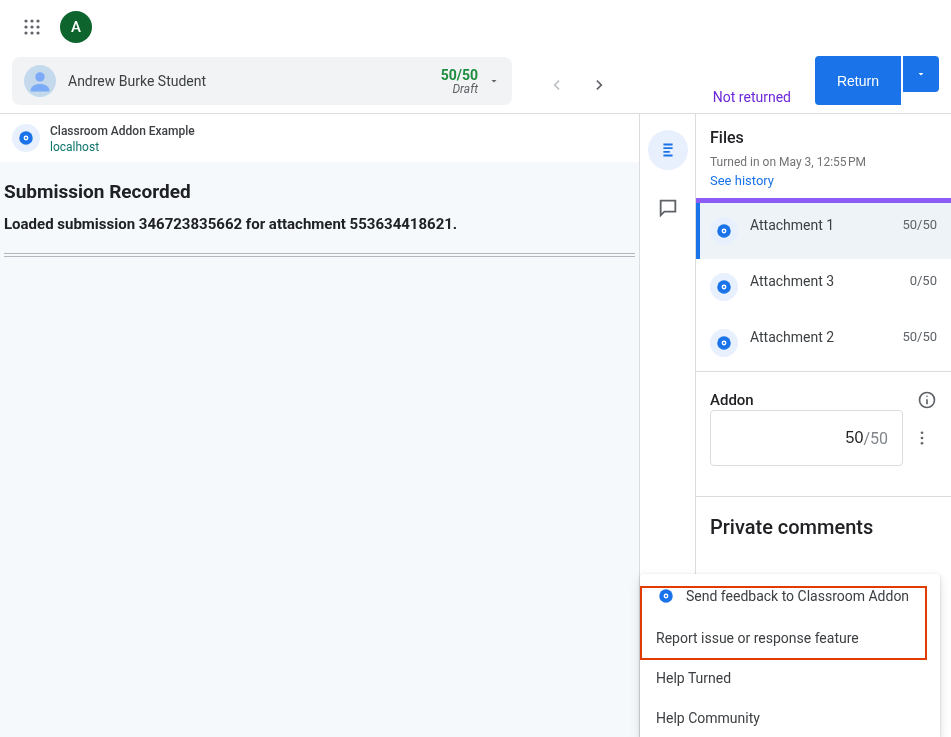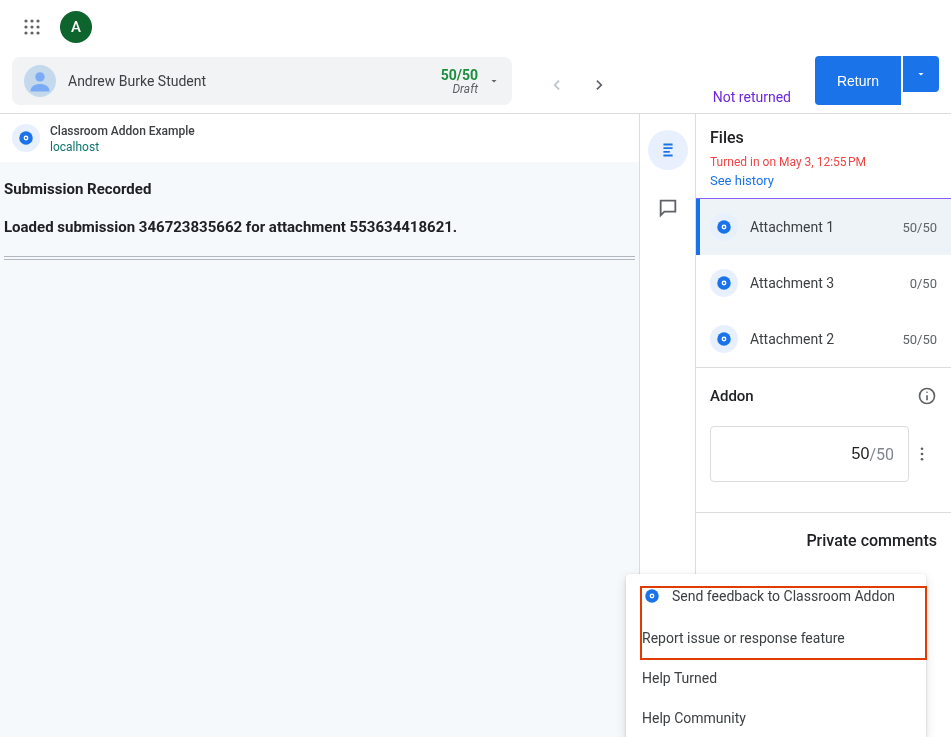--- a/index.html
+++ b/index.html
@@ -112,76 +112,76 @@
     flex-shrink:0;
   }
   .addon-icon svg{ width:18px; height:18px; }
   .addon-title { font-size:12px; color:#3c4043; font-weight:500; line-height:1.3; }
   .addon-host { font-size:12px; color:#0f766e; }
   .content-body {
     background:#f6f9fc;
     flex:1;
     padding: 18px 4px 10px 4px;
   }
-  .sub-heading { font-size:15px; font-weight:700; color:#202124; margin-bottom:20px; }
+  .sub-heading { font-size:19px; font-weight:700; color:#202124; margin-bottom:12px; }
   .sub-line { font-size:15px; font-weight:700; color:#202124; margin-bottom:16px; }
   .sub-list { list-style: disc; padding-left:40px; font-size:15px; line-height:1.6; color:#202124;}
   .hr-pair { margin-top:20px;}
   .hr-pair hr { border:none; border-top:1px solid #b0b7bf; margin:2px 0; }
   .icon-col {
     width:56px; border-right:1px solid #dadce0;
     display:flex; flex-direction:column; align-items:center; padding-top:16px; gap:18px;
   }
   .icon-col .rail-btn {
     width:40px; height:40px; border-radius:50%;
     display:flex; align-items:center; justify-content:center;
     cursor:pointer; color:#1a73e8;
   }
   .icon-col .rail-btn.active { background:#e8f0fe; }
   .icon-col .rail-btn.secondary { color:#5f6368; }
   .side-col {
     flex:1; display:flex; flex-direction:column;
     overflow:hidden;
   }
-  .files-block { padding:14px 14px 10px 14px; border-bottom:1px solid #8b5cf6;}
+  .files-block { padding:14px 14px 10px 14px; border-bottom:5px solid #8b5cf6;}
   .files-title { font-size:16px; font-weight:500; color:#202124; margin-bottom:8px;}
-  .files-sub { font-size:12px; color:#ef4444; }
+  .files-sub { font-size:12px; color:#737373; }
   .see-history { font-size:13px; color:#1a73e8; cursor:pointer; display:inline-block; margin-top:4px;}
   .attach-list { }
   .attach-row {
-    display:flex; align-items:center; padding:14px 14px 14px 10px;
+    display:flex; align-items:flex-start; padding:14px 14px 14px 10px;
     cursor:pointer; gap:12px;
     border-left:4px solid transparent;
   }
   .attach-row.active { background:#eef3f8; border-left-color:#1a73e8; }
   .attach-row .a-icon {
     width:28px; height:28px; border-radius:50%;
     background:#e8f0fe; display:flex; align-items:center; justify-content:center; flex-shrink:0;
   }
   .attach-name { flex:1; font-size:14px; color:#3c4043; }
   .attach-score { font-size:13px; color:#5f6368; }
   .grade-block { padding:18px 14px 12px 14px; border-bottom: none;}
   .grade-head { display:flex; align-items:center; }
   .grade-title { font-size:15px; font-weight:500; color:#202124; flex:1;}
   .info-ic { color:#5f6368; cursor:pointer;}
-  .grade-row { display:flex; align-items:center; gap:4px; margin-top:20px;}
+  .grade-row { display:flex; align-items:center; gap:10px; }
   .grade-input-wrap {
     border:1px solid #dadce0; border-radius:4px;
     height:56px; flex:1; display:flex; align-items:center; justify-content:flex-end;
     padding:0 14px; font-size:16px; color:#202124;
   }
   .grade-input { border:none; outline:none; text-align:right; font-size:16px; width:50px; color:#202124;}
   .grade-denom { color:#80868b; }
   .kebab { color:#5f6368; cursor:pointer; width:24px; text-align:center;}
   .pc-block { padding:18px 14px 4px 14px; }
-  .pc-title { font-size:16px; font-weight:500; color:#202124; text-align:right;}
+  .pc-title { font-size:20px; font-weight:500; color:#202124; }
   
   .popup {
     position:absolute;
-    left:626px; bottom:0px;
+    left:640px; bottom:0px;
     width:300px;
     background:#fff;
     box-shadow: 0 1px 3px rgba(0,0,0,.15), 0 4px 12px rgba(0,0,0,.12);
     border-radius:4px 4px 0 0;
     z-index:50;
   }
   .popup-row {
     display:flex; align-items:center; gap:10px;
     padding:12px 16px; font-size:14px; color:#3c4043; cursor:pointer;
     white-space:nowrap; overflow:hidden;

